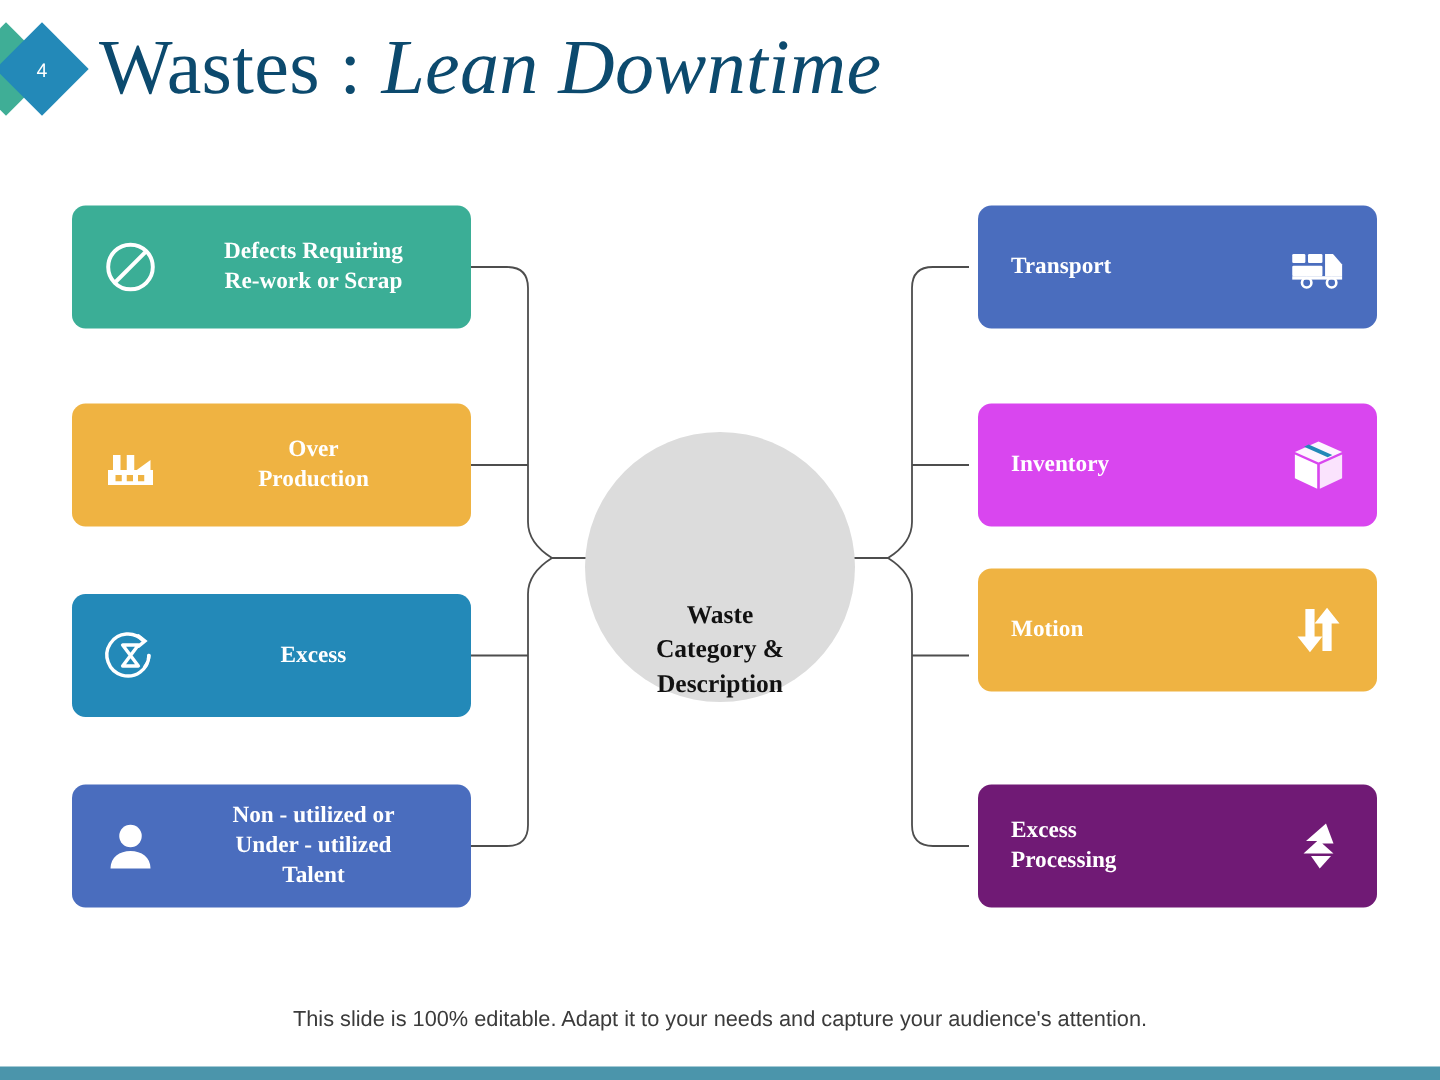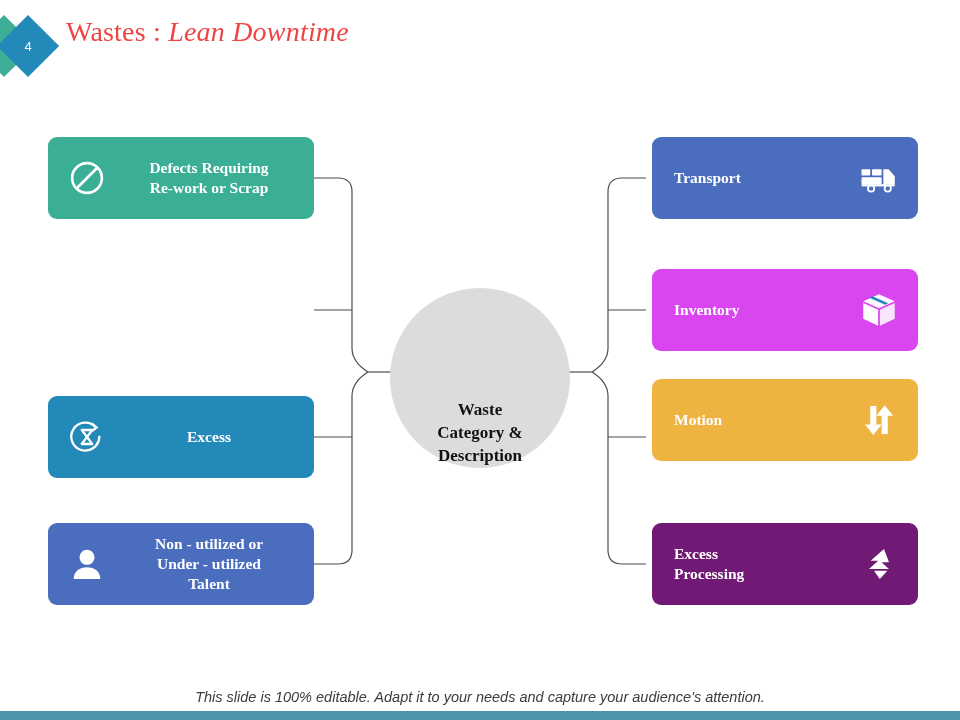--- a/index.html
+++ b/index.html
@@ -17,21 +17,21 @@
   .dmd{position:absolute;width:44px;height:44px;transform:rotate(45deg);}
   .dmd-green{left:-12px;top:10px;background:#3fae96;}
   .dmd-blue{left:12px;top:10px;background:#2389b8;}
   .badge-num{
     position:absolute;left:12px;top:10px;width:44px;height:44px;
     display:flex;align-items:center;justify-content:center;
     color:#ffffff;font-size:13px;font-family:"Liberation Sans",sans-serif;
   }
   .title{
     position:absolute;left:66px;top:16px;
-    font-size:28px;color:#ef4444;white-space:nowrap;
+    font-size:52px;color:#0c4a6e;white-space:nowrap;
     letter-spacing:.2px;
   }
   .title .em{font-style:italic;}
 
   
   .box{
     position:absolute;width:266px;height:82px;border-radius:9px;
     display:flex;align-items:center;box-sizing:border-box;
   }
   .box .lbl{
@@ -60,23 +60,22 @@
     display:flex;align-items:flex-end;justify-content:center;text-align:center;
   }
   .hub-txt{font-weight:bold;font-size:17px;color:#111;line-height:1.35;white-space:pre-line;}
 
   
   .wires{position:absolute;left:0;top:0;width:960px;height:720px;pointer-events:none;}
 
   
   .footer{
     position:absolute;left:0;right:0;top:672px;text-align:center;
-    font-style:italic;font-size:14.5px;color:#3b3b3b;
+    font-size:14.5px;color:#3b3b3b;
     font-family:"Liberation Sans",sans-serif;
-    margin-top:17px;
   }
   .botbar{position:absolute;left:0;right:0;bottom:0;height:9px;background:#4b95ab;}
 </style>
 </head>
 <body>
 
 <div class="slide">
 
   <div class="badge-wrap">
     <div class="dmd dmd-green"></div>
@@ -109,20 +108,35 @@
     <span class="ico">
       <svg viewBox="0 0 48 48" width="42" height="42" fill="none" stroke="#ffffff" stroke-width="3">
         <circle cx="24" cy="24" r="17"></circle>
           <line x1="12" y1="36" x2="36" y2="12"></line>
       </svg>
     </span>
     <span class="lbl">Defects Requiring
 Re-work or Scrap</span>
   </div>
 
+  <div class="box left L2">
+    <span class="ico">
+      <svg viewBox="0 0 48 48" width="40" height="40" fill="#ffffff">
+        <path d="M10 16h6v12h-6z"></path>
+          <path d="M21 16h6v12h-6z"></path>
+        <path d="M6 28h36v12H6z"></path>
+        <rect x="12" y="32" width="5" height="5" fill="#efb342"></rect>
+        <rect x="21" y="32" width="5" height="5" fill="#efb342"></rect>
+        <rect x="30" y="32" width="5" height="5" fill="#efb342"></rect>
+        <path d="M29 28l11-8v8z"></path>
+      </svg>
+    </span>
+    <span class="lbl">Over
+Production</span>
+  </div>
 
   <div class="box left L3">
     <span class="ico">
       <svg viewBox="0 0 48 48" width="42" height="42" fill="none" stroke="#ffffff" stroke-width="2.6" stroke-linecap="round">
         <path d="M34 13a16 16 0 1 0 4 11"></path>
         <path d="M38 24a14 14 0 0 1-4 9.6" stroke-dasharray="2.5 4"></path>
         <path d="M30 9l5 4-5 4"></path>
         <path d="M18 16h12l-6 8 6 8H18l6-8z" stroke-linejoin="round"></path>
       </svg>
     </span>

